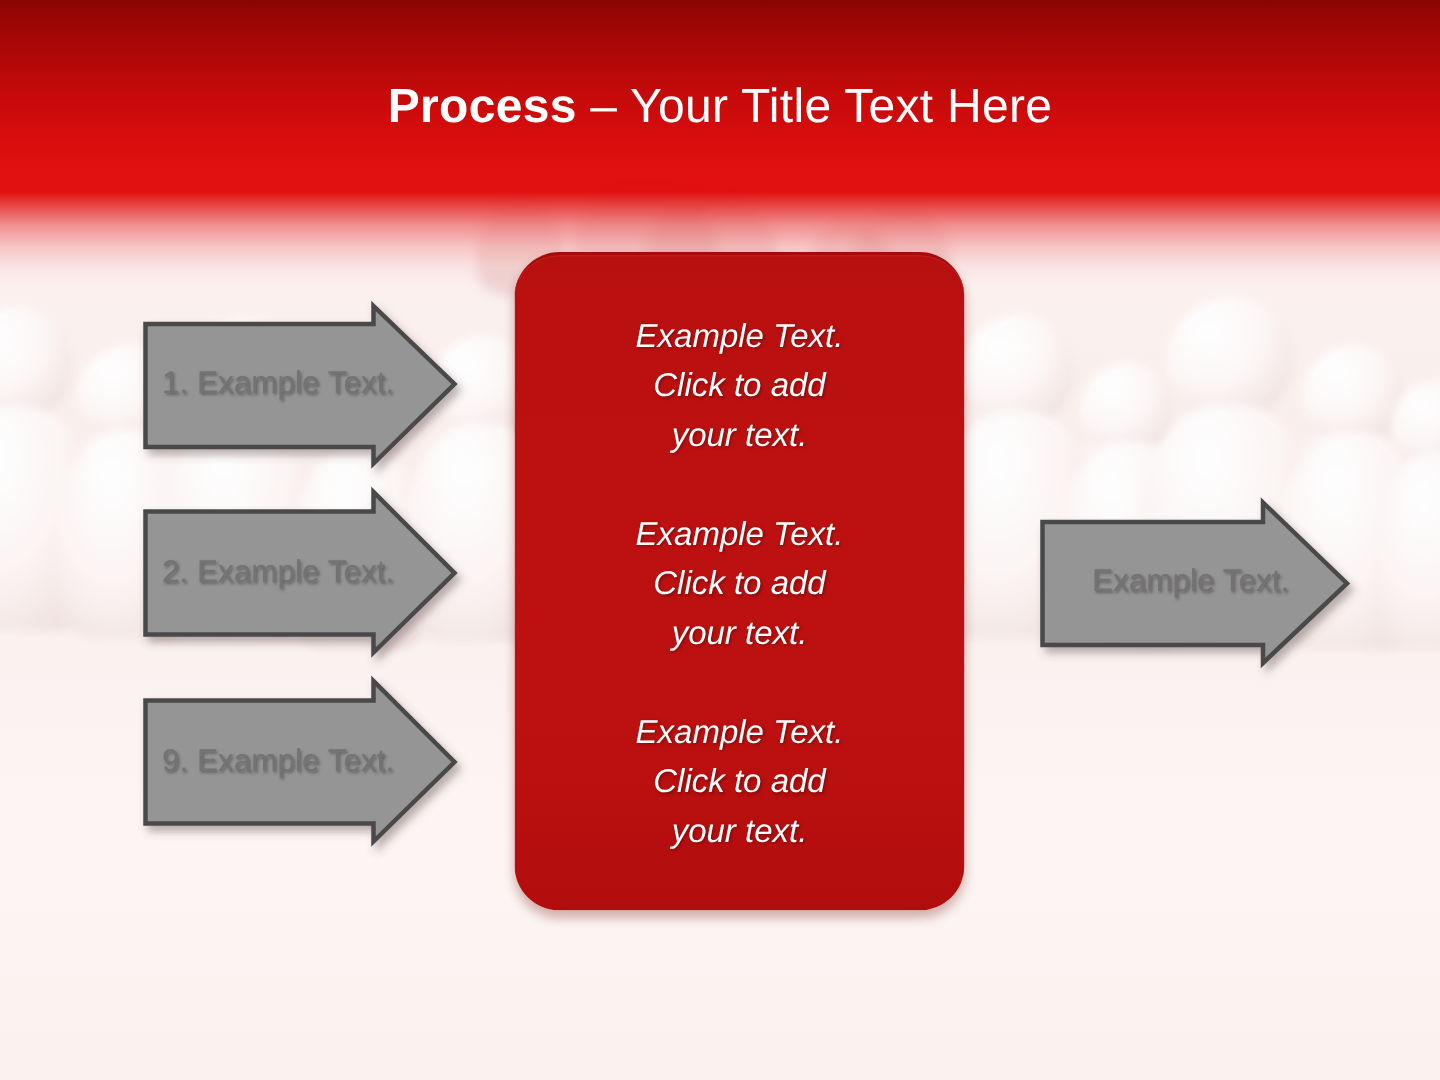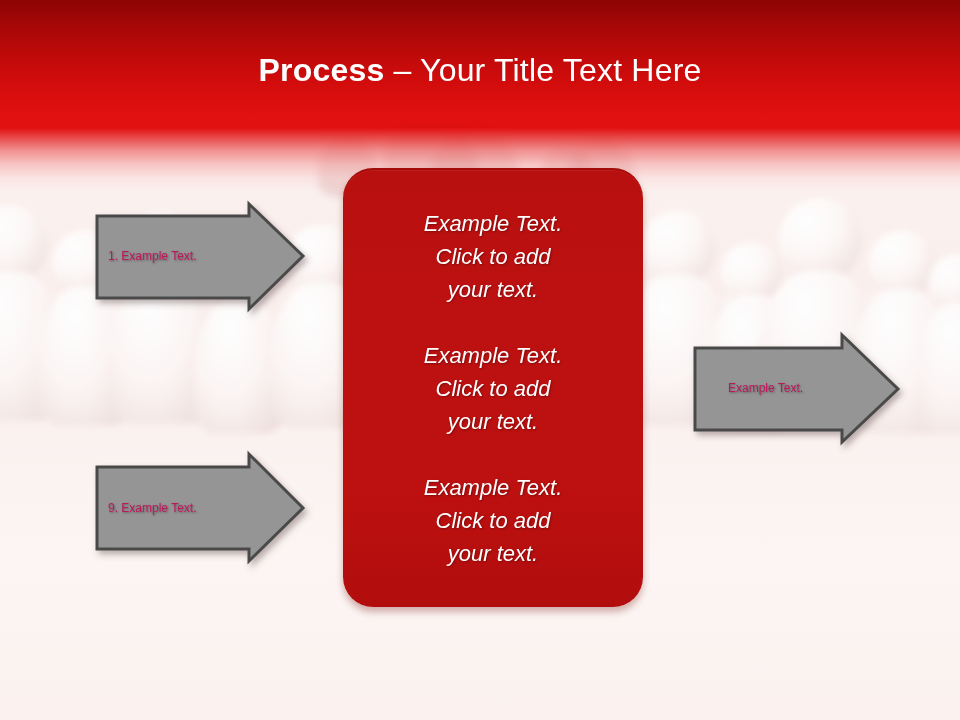--- a/index.html
+++ b/index.html
@@ -65,21 +65,21 @@
     color:#ffffff;font-size:32px;letter-spacing:.2px;line-height:40px;
     white-space:pre;
   }
   .title .b{font-weight:bold;}
   .title .n{font-weight:normal;}
 
   
   .arrow{position:absolute;}
   .arrow svg{display:block;overflow:visible;}
   .arrow .label{
-    position:absolute;color:#be185d;font-size:12px;line-height:20px;
+    position:absolute;color:#737373;font-size:21px;line-height:20px;
     text-shadow:1px 1px 2px rgba(60,50,50,.55);white-space:nowrap;
   }
 
   
   .panel{
     position:absolute;left:343px;top:168px;width:300px;height:437px;
     background:linear-gradient(to bottom,#b80f0f 0%,#bd1111 30%,#bd1010 72%,#b20d0d 100%);
     border-radius:30px;
     box-shadow:0 5px 7px rgba(120,30,25,.33), inset 0 1px 0 rgba(255,255,255,.06);
     border-top:2px solid #a40b0b;
@@ -184,20 +184,31 @@
       <defs>
         <filter id="ash1" x="-25%" y="-25%" width="160%" height="170%">
           <feDropShadow dx="3" dy="4" stdDeviation="3" flood-color="#5d4a48" flood-opacity="0.42"></feDropShadow>
         </filter>
       </defs>
       <polygon filter="url(#ash1)" points="5,17 157,17 157,5 211,57 157,110 157,99 5,99" fill="#959595" stroke="#4a4a4a" stroke-width="3" stroke-linejoin="miter"></polygon>
     </svg>
     <div class="label" style="left:16px;top:47px;">1. Example Text.</div>
   </div>
 
+  <div class="arrow" style="left:92px;top:323px;width:216px;height:118px;">
+    <svg width="216" height="118" viewBox="0 0 216 118">
+      <defs>
+        <filter id="ash2" x="-25%" y="-25%" width="160%" height="170%">
+          <feDropShadow dx="3" dy="4" stdDeviation="3" flood-color="#5d4a48" flood-opacity="0.42"></feDropShadow>
+        </filter>
+      </defs>
+      <polygon filter="url(#ash2)" points="5,18 157,18 157,5 211,59 157,112 157,100 5,100" fill="#959595" stroke="#4a4a4a" stroke-width="3" stroke-linejoin="miter"></polygon>
+    </svg>
+    <div class="label" style="left:16px;top:49px;">2. Example Text.</div>
+  </div>
 
   <div class="arrow" style="left:92px;top:448px;width:216px;height:120px;">
     <svg width="216" height="120" viewBox="0 0 216 120">
       <defs>
         <filter id="ash3" x="-25%" y="-25%" width="160%" height="170%">
           <feDropShadow dx="3" dy="4" stdDeviation="3" flood-color="#5d4a48" flood-opacity="0.42"></feDropShadow>
         </filter>
       </defs>
       <polygon filter="url(#ash3)" points="5,19 157,19 157,6 211,60 157,113 157,101 5,101" fill="#959595" stroke="#4a4a4a" stroke-width="3" stroke-linejoin="miter"></polygon>
     </svg>

